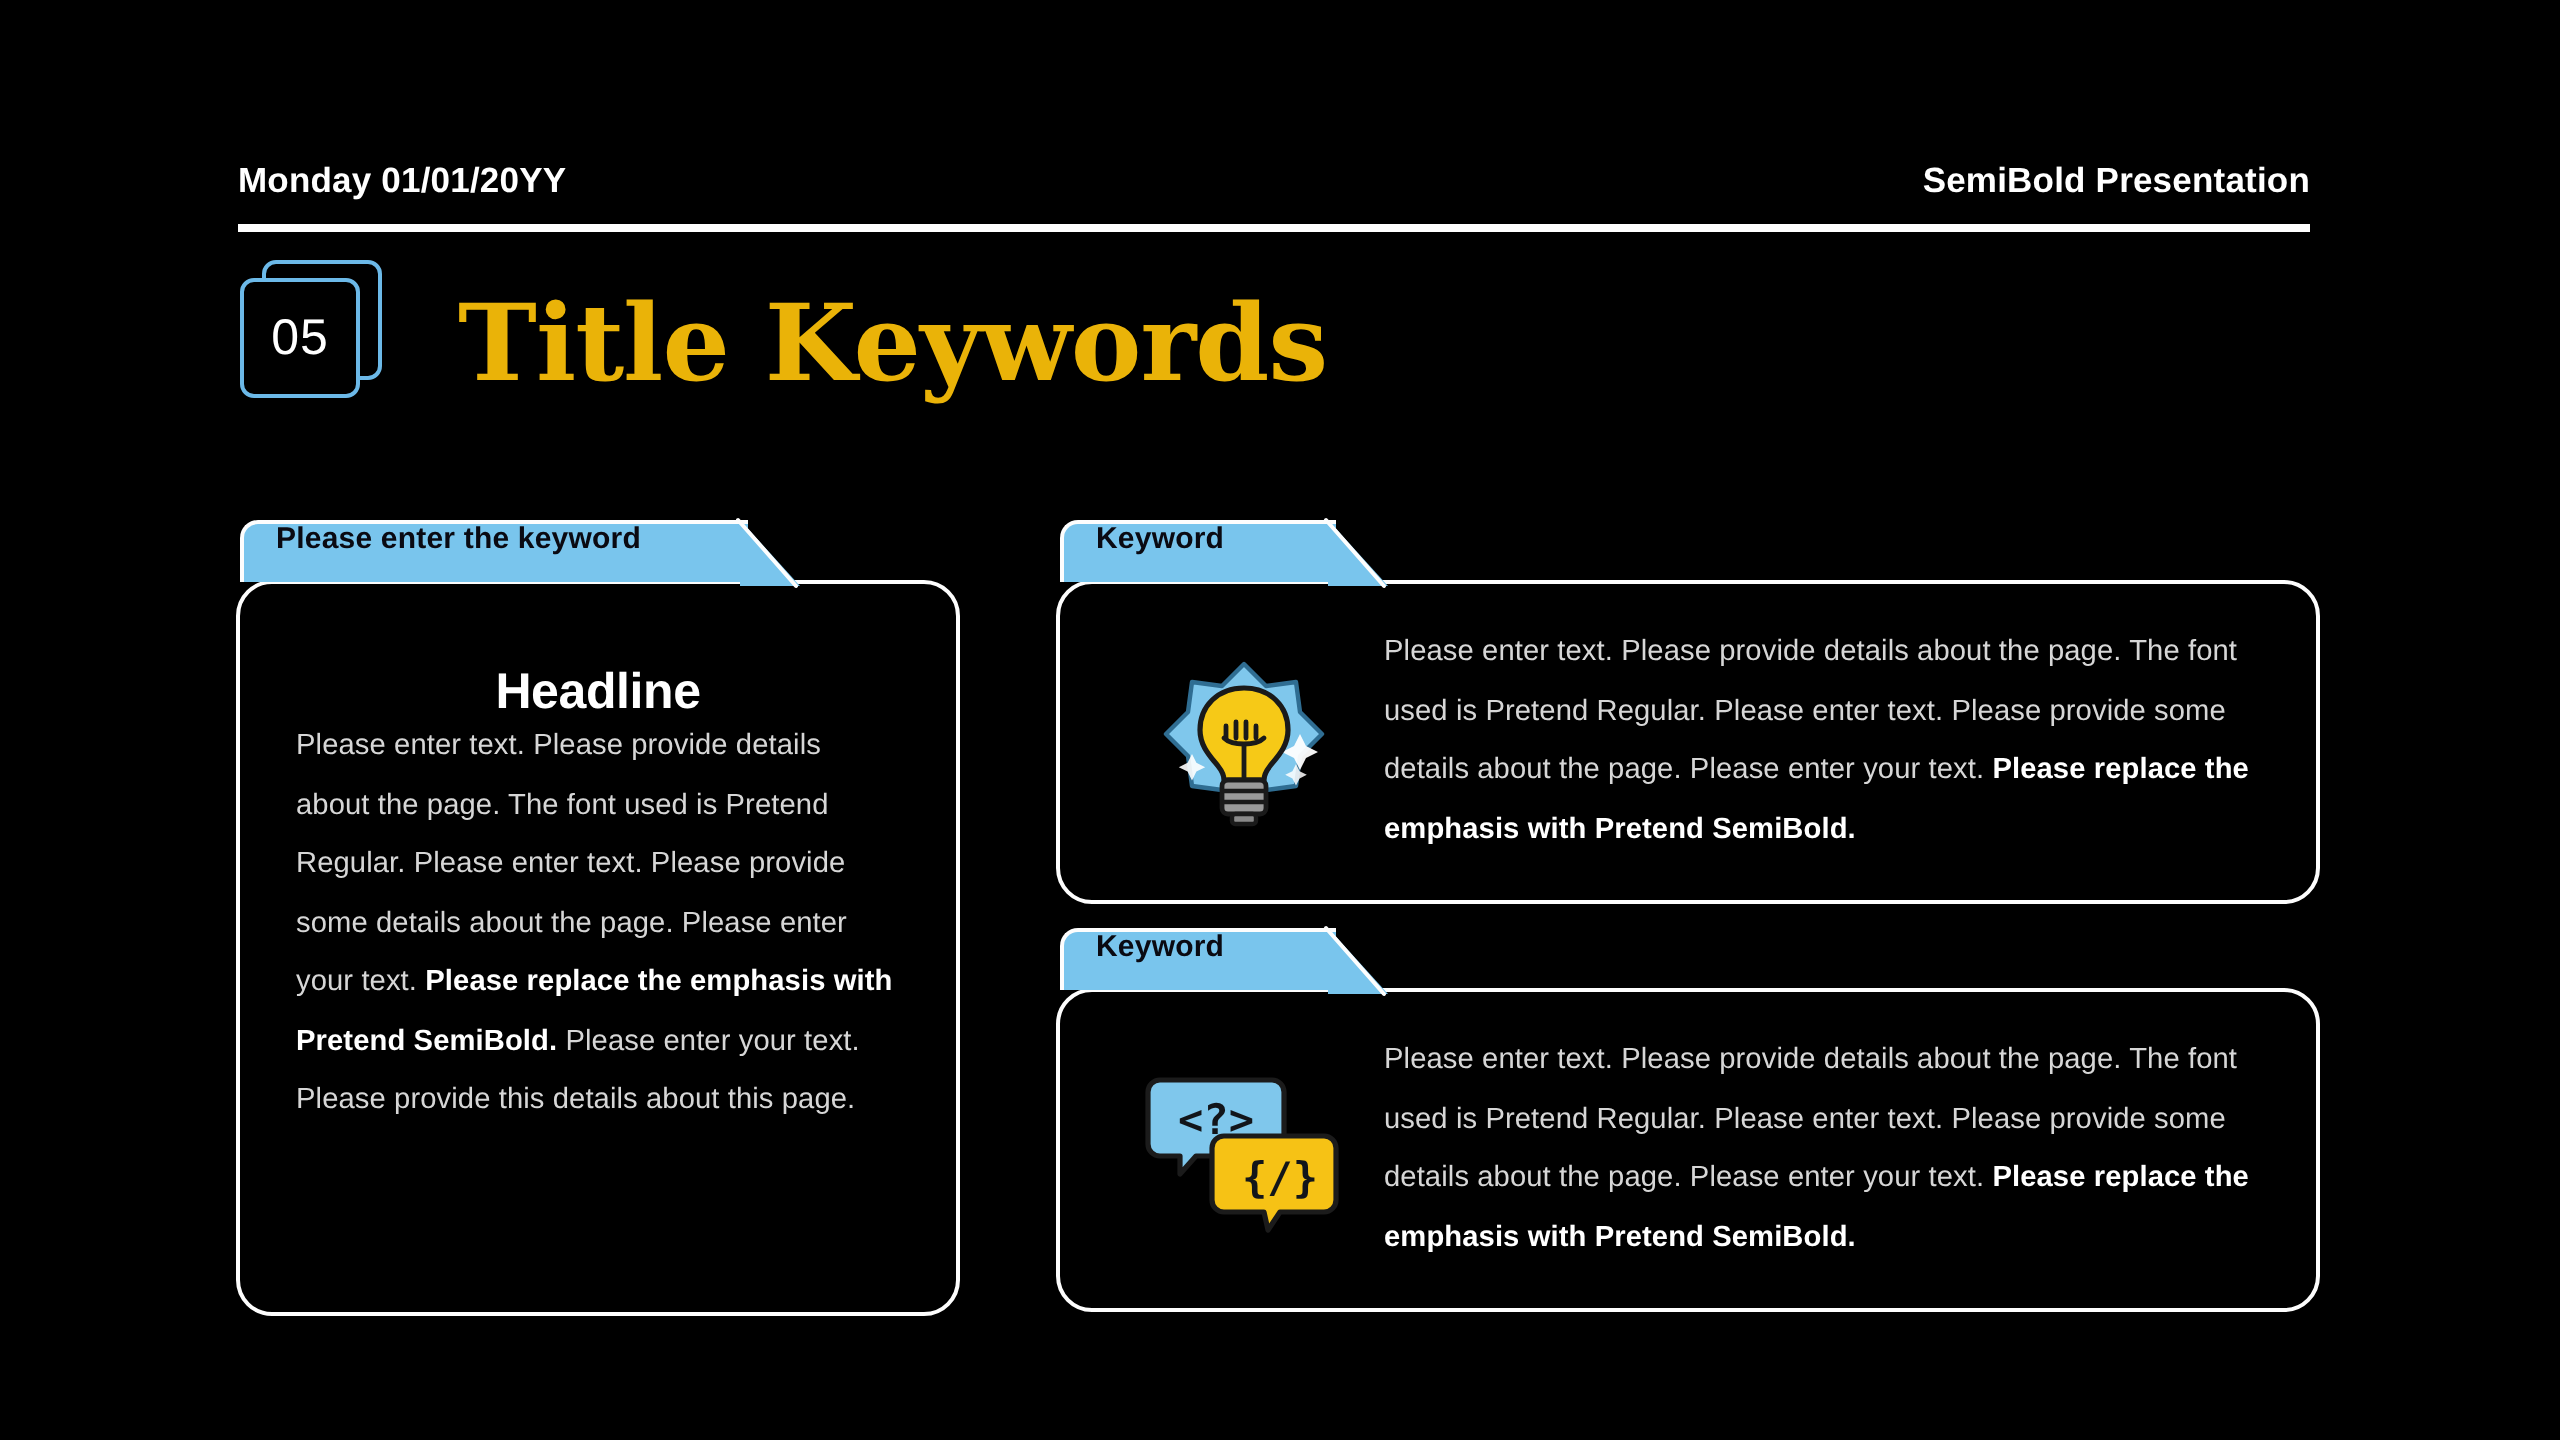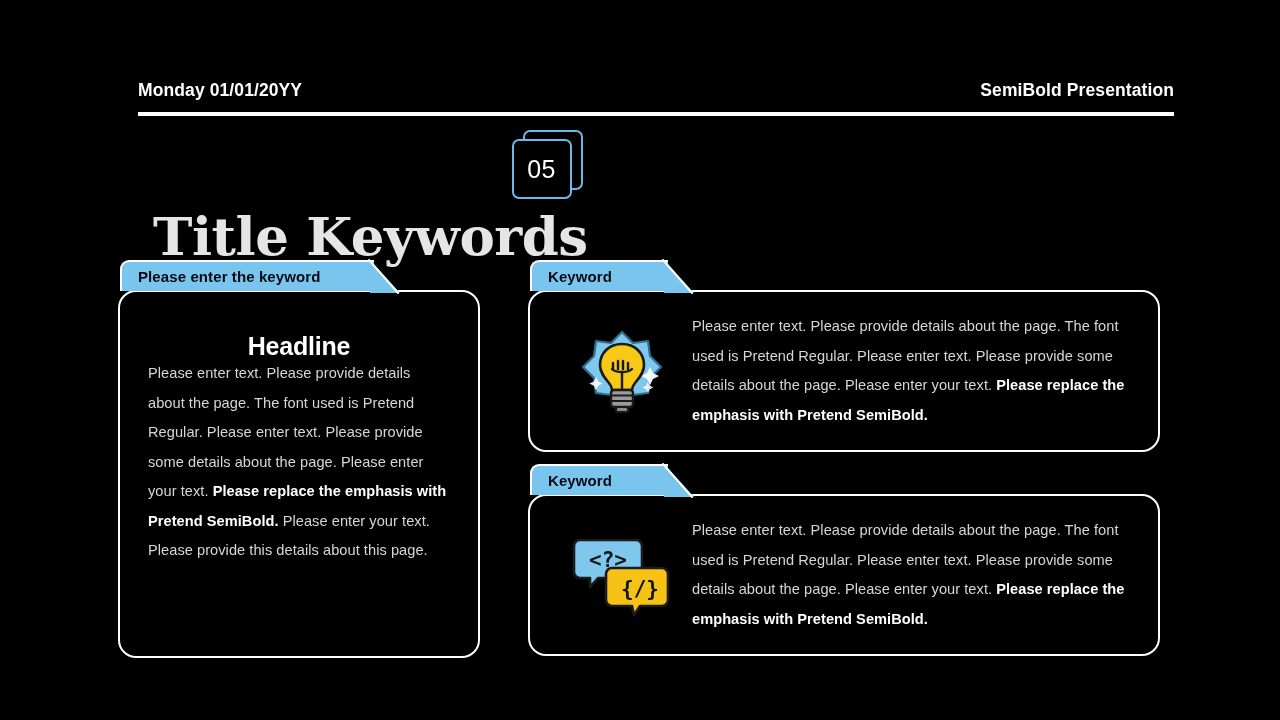--- a/index.html
+++ b/index.html
@@ -21,21 +21,21 @@
   .slide {
     position: relative;
     width: 1280px;
     height: 720px;
     background: #000000;
   }
 
   
   .header {
     position: absolute;
-    left: 138px;
+    left: 119px;
     top: 82px;
     width: 1036px;
     height: 36px;
   }
   .header-row {
     display: flex;
     justify-content: space-between;
     align-items: flex-end;
     width: 100%;
   }
@@ -56,23 +56,22 @@
     height: 4px;
     background: #ffffff;
   }
 
   
   .title-block {
     position: absolute;
     left: 120px;
     top: 130px;
     display: flex;
-    align-items: flex-end;
+    align-items: flex-start;
     height: 80px;
-    flex-direction: column;
   }
 
   .num-badge {
     position: relative;
     width: 76px;
     height: 78px;
     flex: 0 0 auto;
   }
   .num-badge .sq {
     position: absolute;
@@ -106,46 +105,46 @@
     font-weight: 400;
     color: #ffffff;
     letter-spacing: 0.5px;
   }
 
   .main-title {
     margin-left: 33px;
     font-family: "DejaVu Serif", "Liberation Serif", serif;
     font-size: 53px;
     font-weight: 700;
-    color: #e5e5e5;
+    color: #eab308;
     letter-spacing: -0.5px;
     line-height: 1;
     white-space: nowrap;
     position: relative;
-    top: 2px;
+    top: 16px;
   }
 
   
   .card {
     position: absolute;
     border: 2px solid #fdfdfd;
     border-radius: 18px;
     background: #000000;
   }
 
   
   .tab {
     position: absolute;
     height: 31px;
     background: #79c5ed;
     border-top: 2px solid #fdfdfd;
     border-left: 2px solid #fdfdfd;
     border-top-left-radius: 9px;
     display: flex;
-    align-items: center;
+    align-items: flex-start;
     z-index: 3;
   }
   .tab-label {
     font-size: 15px;
     font-weight: 700;
     color: #0a0a12;
     letter-spacing: 0.1px;
     white-space: nowrap;
     padding-left: 16px;
     line-height: 1;

